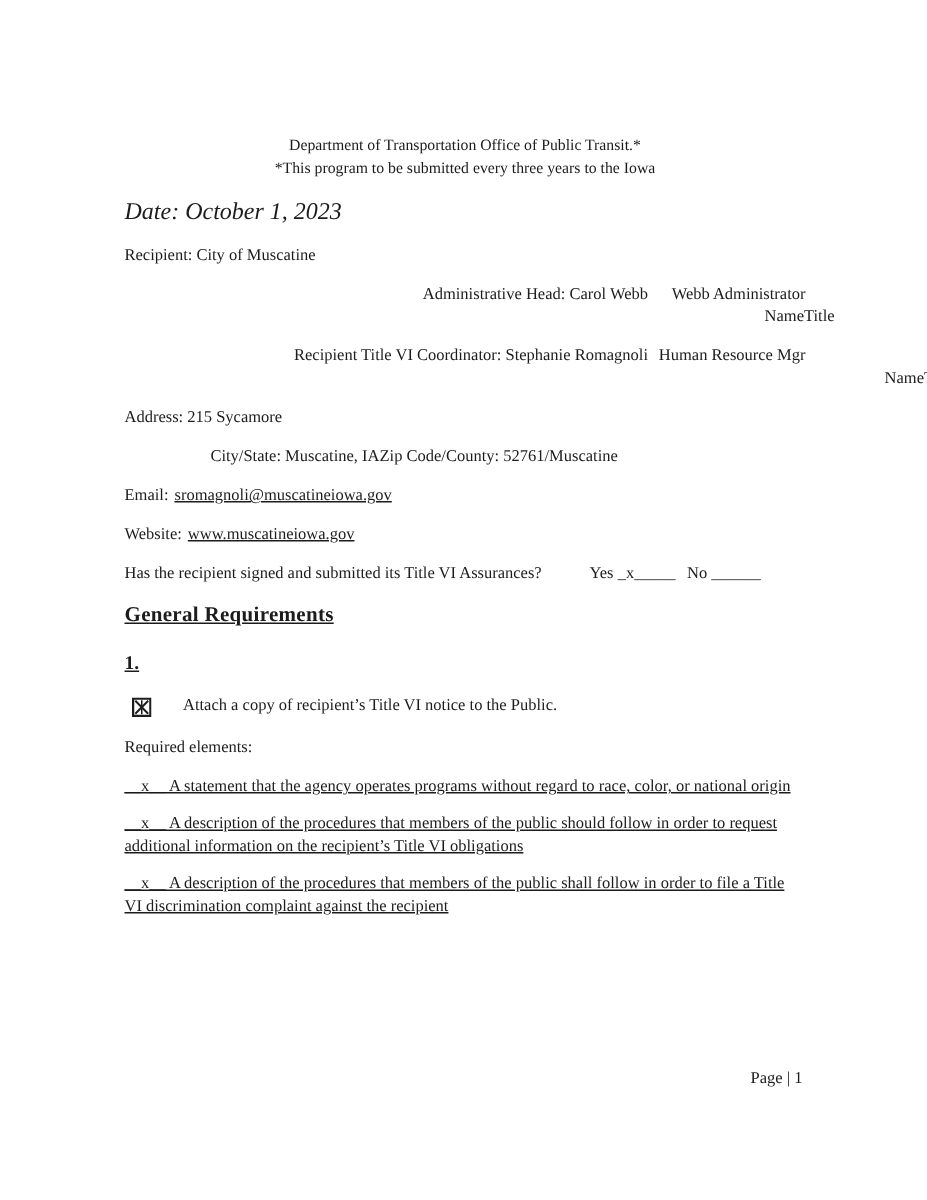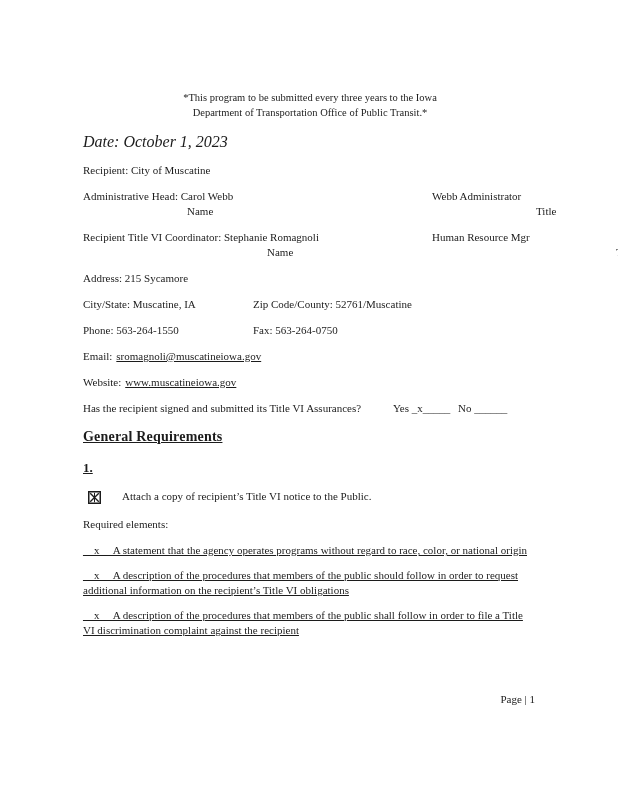--- a/index.html
+++ b/index.html
@@ -15,21 +15,21 @@
     padding: 90px 81px 0 83px;
     overflow: hidden;
   }
   .notice { text-align: center; font-size: 10.5px; margin-bottom: 14px; }
   .date-line { font-size: 16px; margin-bottom: 14px; font-style: italic; }
   .doc-heading {
     font-size: 14px; font-weight: bold; text-decoration: underline;
     margin: 0 0 16px 0; letter-spacing: 0.2px;
   }
   .para { margin: 0 0 11px 0; }
-  .cols { display: flex; }
+  .cols { display: flex; text-align: right; }
   .col-left { width: 349px; flex: 0 0 349px; }
   .col-right { flex: 1; }
   .sub-name-1 { padding-left: 104px; }
   .sub-name-2 { padding-left: 184px; }
   .half-left { width: 170px; flex: 0 0 170px; }
   .group { margin-bottom: 11px; }
   .link { text-decoration: underline; color: #1c1c1c; margin-left: 4px; }
   .assure-row { display: flex; margin-bottom: 13px; }
   .assure-q { width: 310px; flex: 0 0 310px; }
   .assure-yes { width: 65px; flex: 0 0 65px; }
@@ -37,32 +37,32 @@
     font-size: 13px; font-weight: bold; text-decoration: underline;
     margin: 4px 0 14px 0;
   }
   .check-row { display: flex; align-items: center; margin: 0 0 13px 0; }
   .checkbox {
     width: 13px; height: 13px; margin-left: 5px; margin-right: 21px;
     flex: 0 0 13px; margin-top: 1px;
   }
   .element { margin: 0 0 10px 0; text-decoration: underline; }
   .footer {
-    position: absolute; top: 692px; right: 83px;
+    position: absolute; top: 712px; right: 83px;
     font-size: 11px; color: #1c1c1c; text-align: center;
   }
 </style>
 </head>
 <body>
 
 <div class="page">
 
   <div class="notice">
+    <div>Department of Transportation Office of Public Transit.*</div>
     <div>*This program to be submitted every three years to the Iowa</div>
-    <div>Department of Transportation Office of Public Transit.*</div>
   </div>
 
   <div class="date-line">Date: October 1, 2023</div>
 
 
   <div class="para">Recipient: City of Muscatine</div>
 
   <div class="group">
     <div class="cols">
       <div class="col-left">Administrative Head: Carol Webb</div>
@@ -85,24 +85,20 @@
     </div>
   </div>
 
   <div class="para">Address: 215 Sycamore</div>
 
   <div class="cols para">
     <div class="half-left">City/State: Muscatine, IA</div>
     <div>Zip Code/County: 52761/Muscatine</div>
   </div>
 
-  <div class="cols para">
-    <div class="half-left">Phone: 563-264-1550</div>
-    <div>Fax: 563-264-0750</div>
-  </div>
 
   <div class="para">
     <span>Email:</span><span class="link">sromagnoli@muscatineiowa.gov</span>
   </div>
 
   <div class="para">
     <span>Website:</span><span class="link">www.muscatineiowa.gov</span>
   </div>
 
   <div class="assure-row">

